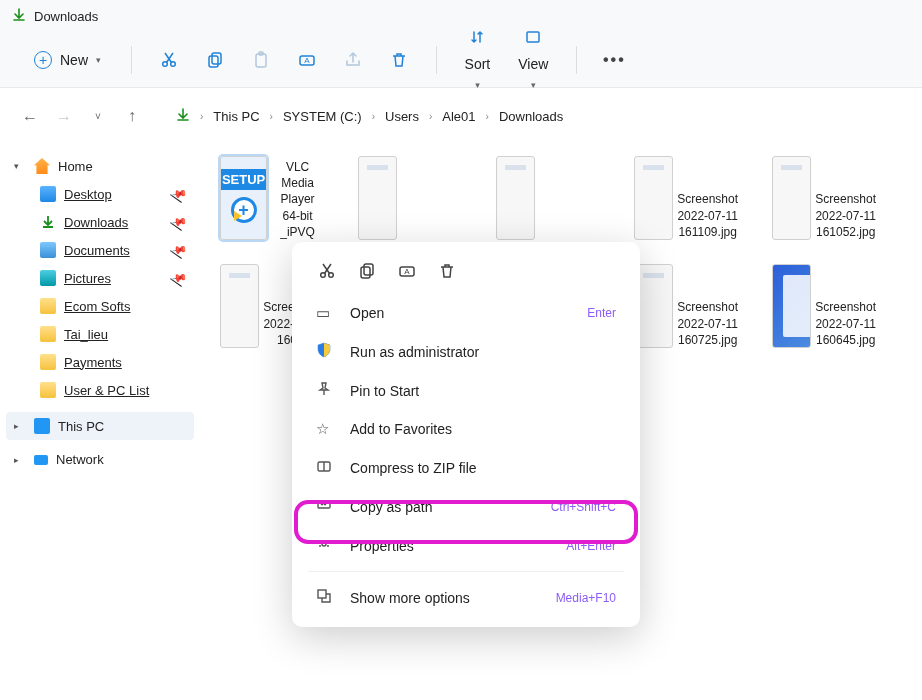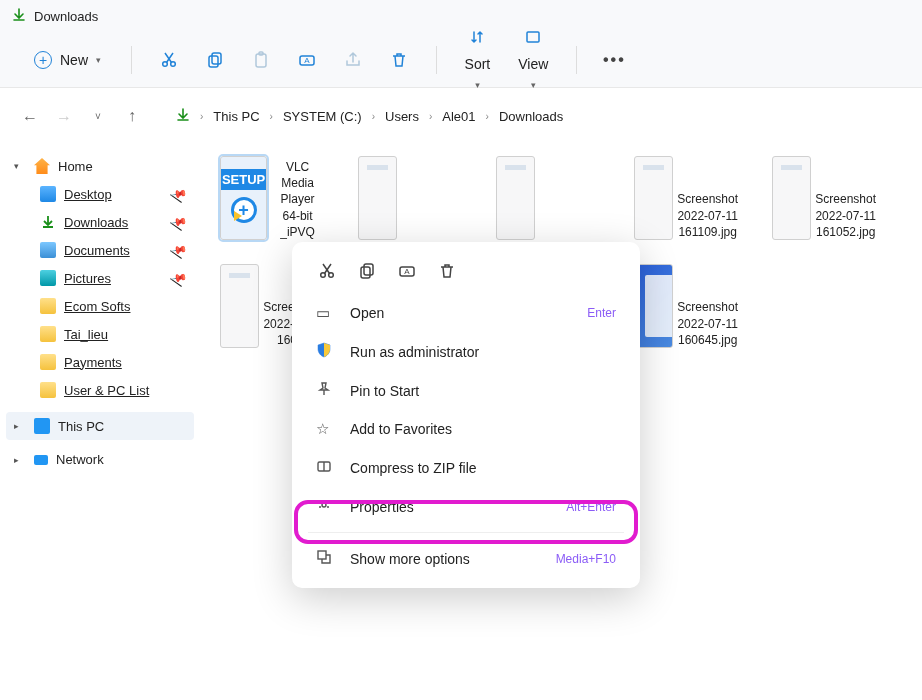--- a/index.html
+++ b/index.html
@@ -261,20 +261,24 @@
     </div>
     <div class="file" style="visibility:hidden;">
       <div class="thumb"></div>
       <div class="fname"></div>
     </div>
     <div class="file" style="visibility:hidden;">
       <div class="thumb"></div>
       <div class="fname"></div>
     </div>
     <div class="file">
+      <div class="thumb thumb-ss"></div>
+      <div class="fname">Screenshot 2022-07-11 160725.jpg</div>
+    </div>
+    <div class="file">
       <div class="thumb thumb-blue"></div>
       <div class="fname">Screenshot 2022-07-11 160645.jpg</div>
     </div>
   </div>
 </div>
 
 <div class="ctx">
   <div class="ctx-iconrow">
     <span class="ci">
       <svg width="18" height="18" viewBox="0 0 18 18">
@@ -333,20 +337,30 @@
       <svg width="16" height="16" viewBox="0 0 16 16">
           <rect x="2" y="4" width="12" height="9" rx="1.5" fill="none" stroke="currentColor" stroke-width="1.4"></rect>
           <path d="M8 4v9" stroke="currentColor" stroke-width="1.4"></path>
         </svg>
     </span>
     <span>Compress to ZIP file</span>
   </div>
   <div class="ctx-item">
     <span class="mi">
       <svg width="16" height="16" viewBox="0 0 16 16">
+          <rect x="2" y="5" width="12" height="6" rx="1" fill="none" stroke="currentColor" stroke-width="1.4"></rect>
+          <path d="M5 8l1-1 1 1M8 8l1-1 1 1" stroke="currentColor" stroke-width="1.2" fill="none"></path>
+        </svg>
+    </span>
+    <span>Copy as path</span>
+    <span class="shortcut">Ctrl+Shift+C</span>
+  </div>
+  <div class="ctx-item">
+    <span class="mi">
+      <svg width="16" height="16" viewBox="0 0 16 16">
           <circle cx="8" cy="8" r="2" fill="none" stroke="currentColor" stroke-width="1.4"></circle>
           <path d="M3 6h2M11 6h2M3 10h2M11 10h2" stroke="currentColor" stroke-width="1.4"></path>
         </svg>
     </span>
     <span>Properties</span>
     <span class="shortcut">Alt+Enter</span>
   </div>
   <div class="ctx-sep"></div>
   <div class="ctx-item">
     <span class="mi">

